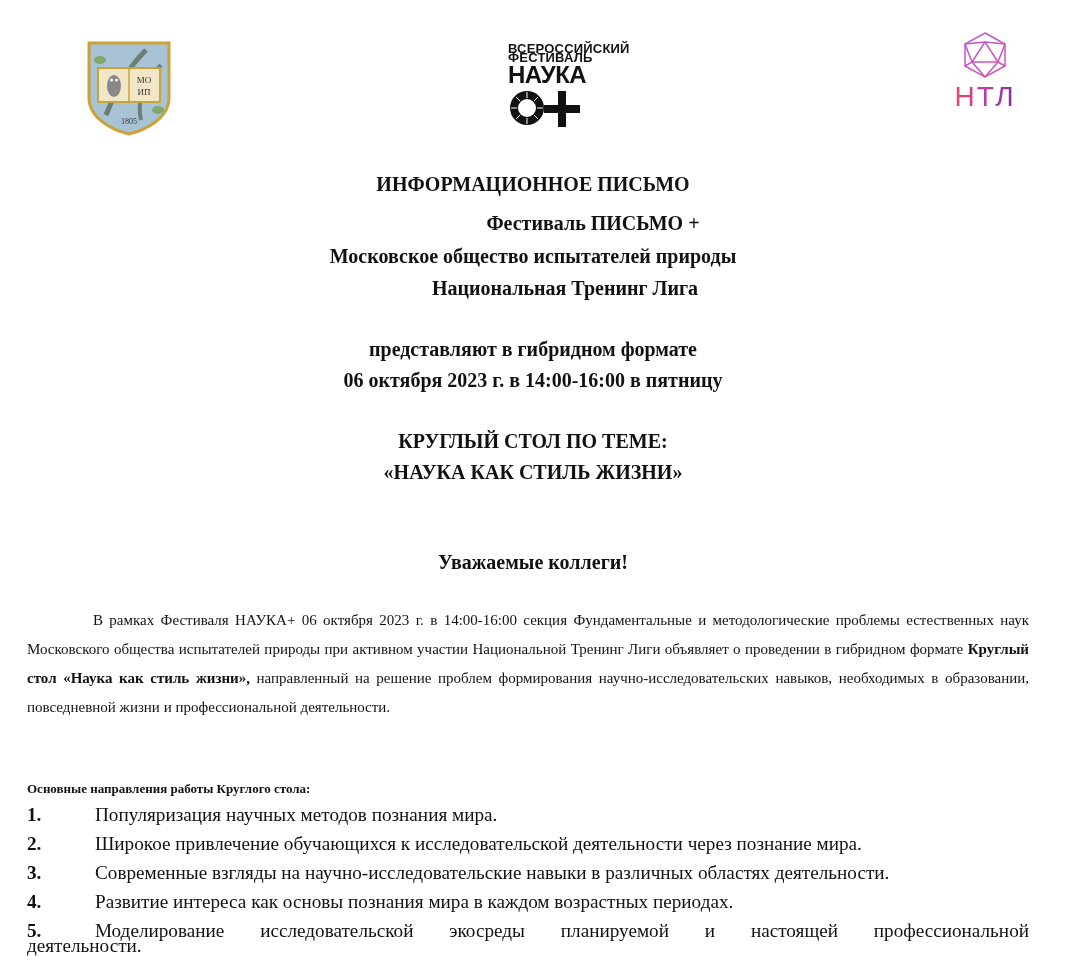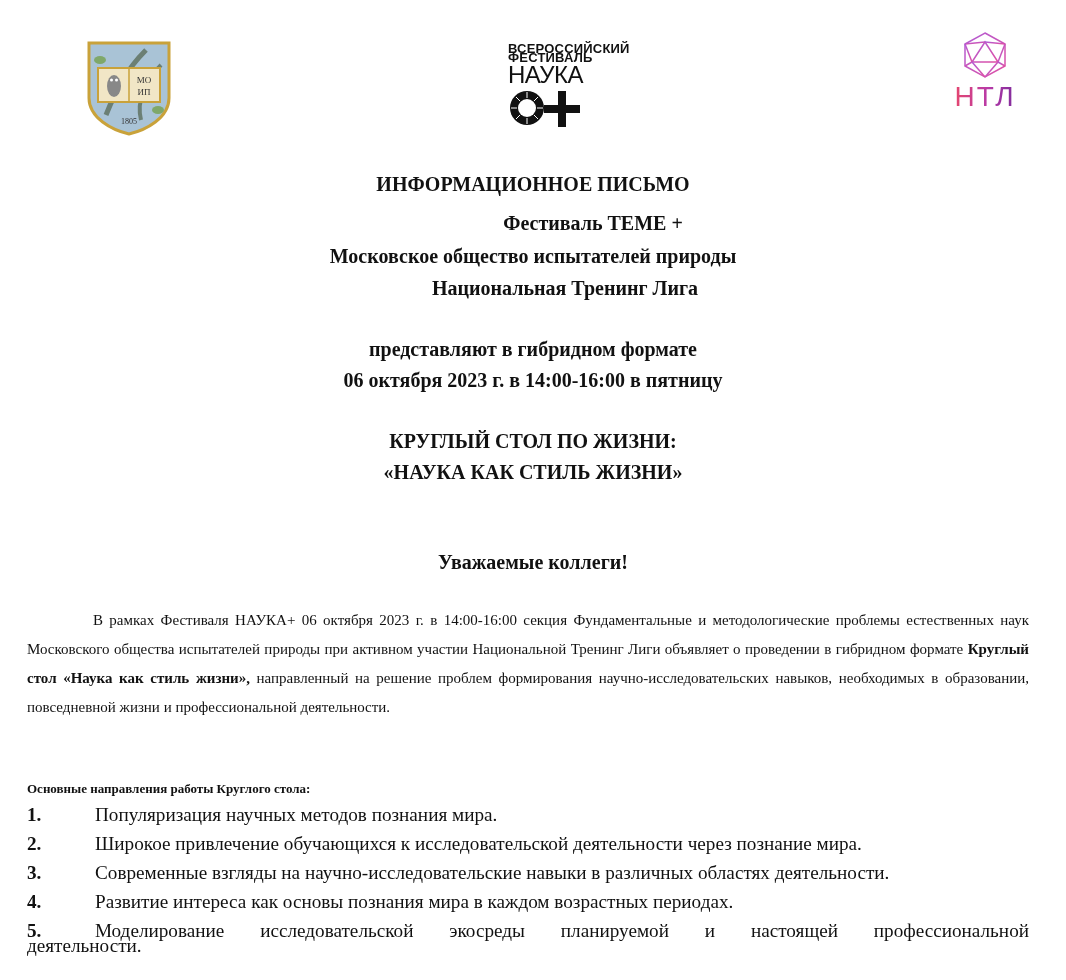--- a/index.html
+++ b/index.html
@@ -1,20 +1,20 @@
 <!DOCTYPE html>
 <html><head>
 <meta charset="utf-8">
 <style>
   html, body { margin: 0; padding: 0; background: #ffffff; }
   body { width: 1066px; height: 980px; position: relative; overflow: hidden; color: #111; font-family: "Liberation Serif", "DejaVu Serif", serif; }
   .logo-moip { position: absolute; left: 86px; top: 40px; width: 86px; height: 96px; }
   .logo-nauka { position: absolute; left: 508px; top: 44px; width: 100px; height: 88px; }
   .nauka-small { font-family: "Liberation Sans", "DejaVu Sans", sans-serif; font-weight: bold; font-size: 13px; line-height: 9px; letter-spacing: 0.2px; color: #111; }
-  .nauka-big { font-family: "Liberation Sans", "DejaVu Sans", sans-serif; font-weight: normal; font-size: 24px; line-height: 24px; letter-spacing: -0.5px; color: #111; margin-top: 1px; }
+  .nauka-big { font-family: "Liberation Sans", "DejaVu Sans", sans-serif; font-weight: bold; font-size: 24px; line-height: 24px; letter-spacing: -0.5px; color: #111; margin-top: 1px; }
   .nauka-mark { margin-top: 2px; }
   .logo-ntl { position: absolute; left: 950px; top: 30px; width: 70px; height: 82px; }
   .ntl-text { position: absolute; left: 2px; top: 52px; width: 66px; text-align: center; font-family: "Liberation Sans", "DejaVu Sans", sans-serif; font-size: 28px; line-height: 30px; letter-spacing: 2px; font-weight: normal; background: linear-gradient(90deg, #e8476a, #b83aa8 55%, #7a2b9a); -webkit-background-clip: text; background-clip: text; color: transparent; }
 
   .center { position: absolute; left: 0; width: 1066px; text-align: center; font-weight: bold; font-size: 20px; line-height: 32px; }
   .para { position: absolute; left: 27px; width: 1002px; font-size: 15px; line-height: 29px; text-align: justify; text-align-last: left; }
   .para .indent { display: inline-block; width: 66px; }
   .para b { font-weight: bold; }
   .section-title { position: absolute; left: 27px; top: 776px; font-weight: bold; font-size: 13px; line-height: 26px; }
   .list { position: absolute; left: 27px; top: 800px; width: 1002px; }
@@ -88,26 +88,26 @@
       <line x1="15" y1="36" x2="22" y2="32"></line>
         <line x1="55" y1="36" x2="48" y2="32"></line>
       <line x1="35" y1="47" x2="22" y2="32"></line>
         <line x1="35" y1="47" x2="48" y2="32"></line>
     </g>
   </svg>
   <div class="ntl-text">НТЛ</div>
 </div>
 
 <div class="center" style="top:168px;">ИНФОРМАЦИОННОЕ ПИСЬМО</div>
-<div class="center" style="top:207px; padding-left:120px; box-sizing:border-box;">Фестиваль ТЕМЕ +</div>
+<div class="center" style="top:207px; padding-left:120px; box-sizing:border-box;">Фестиваль ПИСЬМО +</div>
 <div class="center" style="top:240px;">Московское общество испытателей природы</div>
 <div class="center" style="top:272px;padding-left:32px;">Национальная Тренинг Лига</div>
 <div class="center" style="top:333px;">представляют в гибридном формате</div>
 <div class="center" style="top:364px;">06  октября 2023 г. в 14:00-16:00 в пятницу</div>
-<div class="center" style="top:425px;">КРУГЛЫЙ СТОЛ ПО ЖИЗНИ:</div>
+<div class="center" style="top:425px;">КРУГЛЫЙ СТОЛ ПО ТЕМЕ:</div>
 <div class="center" style="top:456px;">«НАУКА КАК СТИЛЬ ЖИЗНИ»</div>
 
 <div class="center" style="top:546px;">Уважаемые коллеги!</div>
 
 <div class="para" style="top:606px;"><span class="indent"></span><span>В рамках Фестиваля НАУКА+ 06 октября 2023 г. в 14:00-16:00 секция Фундаментальные и методологические проблемы естественных наук Московского общества испытателей природы при активном участии Национальной Тренинг Лиги объявляет о проведении в гибридном формате </span><b>Круглый стол «Наука как стиль жизни»,</b><span> направленный на решение проблем формирования научно-исследовательских навыков, необходимых в образовании, повседневной жизни и профессиональной деятельности.</span></div>
 
 <div class="section-title">Основные направления работы Круглого стола:</div>
 <div class="list">
   <div class="list-item">
     <span class="list-num">1.</span>

